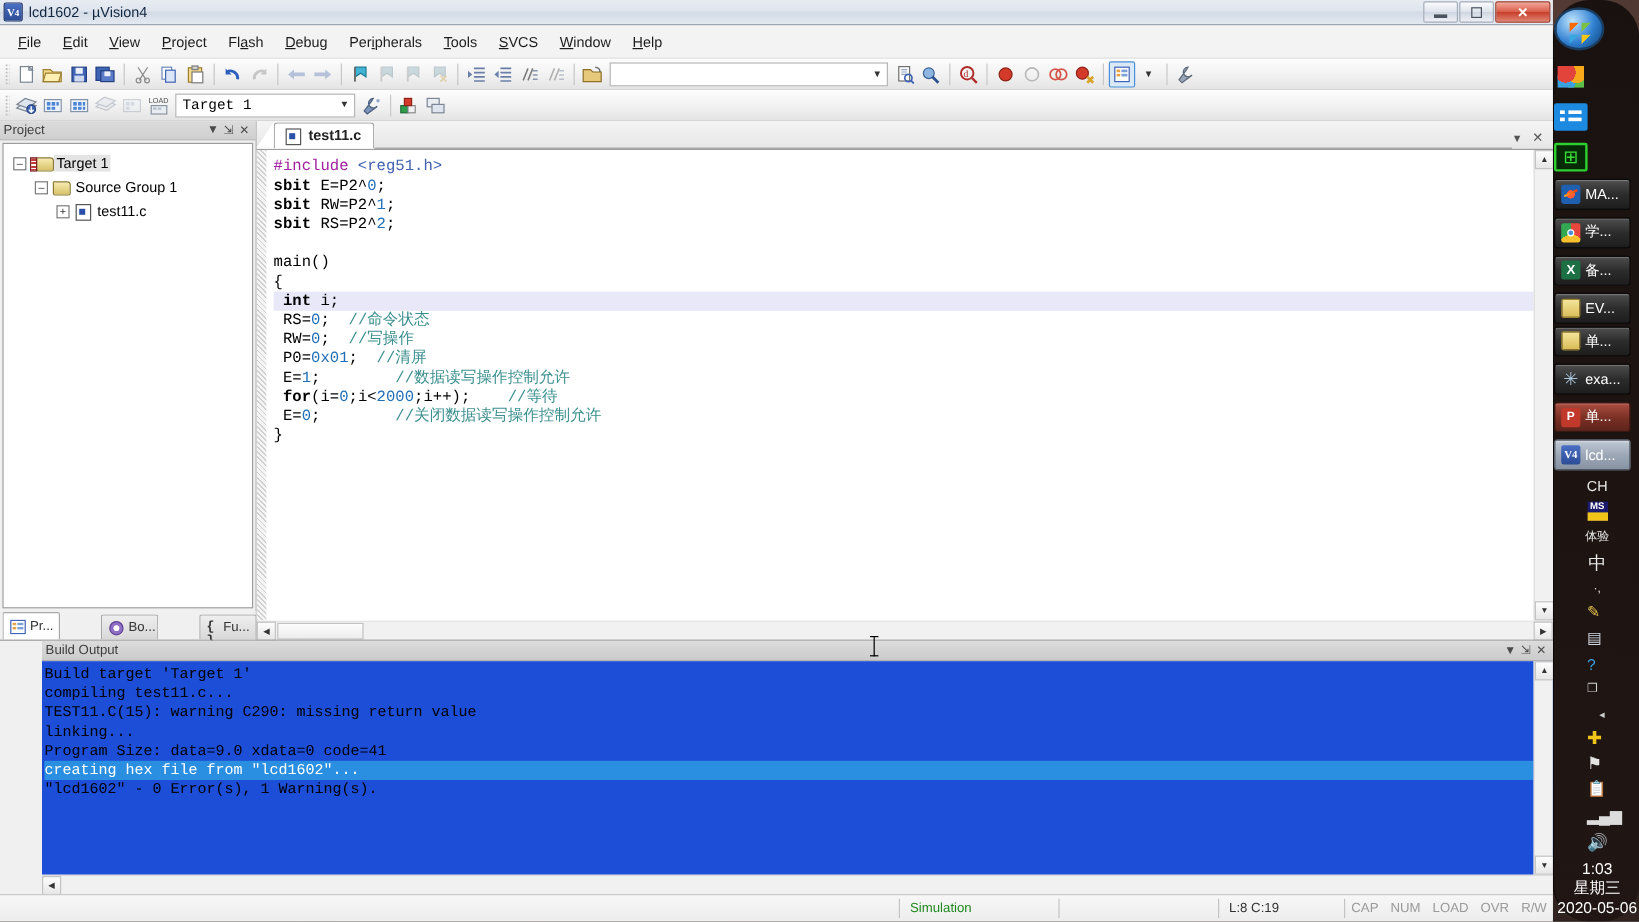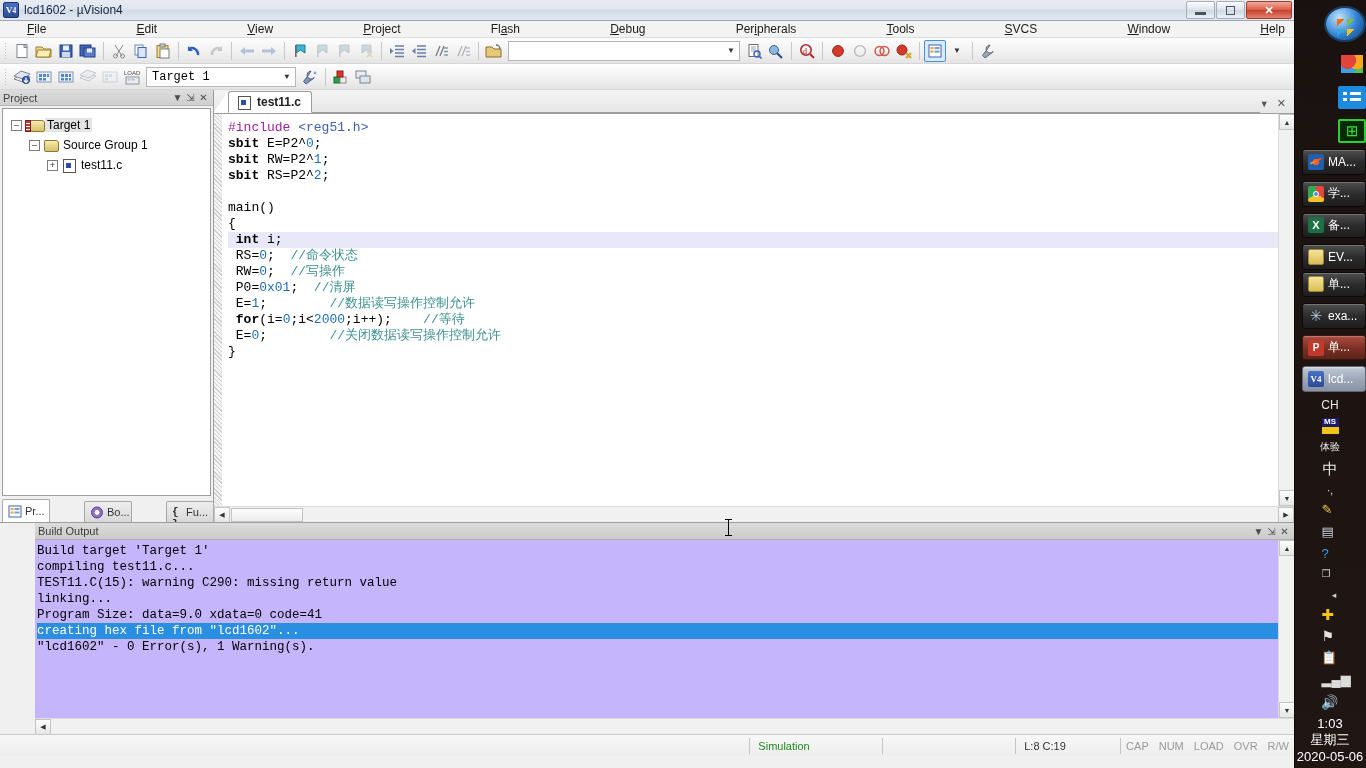--- a/index.html
+++ b/index.html
@@ -56,24 +56,24 @@
     color: #3b4350; font-size: 11px;
   }
   .win-btn.close {
     width: 46px;
     background: linear-gradient(to bottom,#f3a89c,#d9604c 48%, #c8402c 52%, #e08472);
     border-color: #a43a28; color: #fff; font-weight: bold;
   }
 
   
   #menubar {
-    height: 17px;
+    height: 28px;
     background: #f3f3f3;
     border-bottom: 1px solid #dcdcdc;
-    display: flex; align-items: center; padding-left: 18px; justify-content: space-between;
+    display: flex; align-items: center; padding-left: 6px;
   }
   #menubar .mi {
     padding: 2px 9px; font-size: 12px; color: #1c1c1c;
     font-family: "Liberation Sans", sans-serif;
   }
   #menubar .mi u { text-decoration: underline; }
 
   
   .toolbar {
     height: 26px;
@@ -254,21 +254,21 @@
 
   
   #build-pane { height: 212px; display: flex; flex-direction: column; border-top: 1px solid #9d9d9d; padding-left: 35px; }
   #build-title {
     height: 17px; background: linear-gradient(to bottom,#dcdcdc,#cbcbcb);
     display: flex; align-items: center; padding: 0 3px;
     font-size: 11px; color: #3d3d3d; border-bottom: 1px solid #b0b0b0;
   }
   #build-title .t { flex: 1; }
   #build-title .btn { width: 13px; text-align: center; font-size: 10px; color: #4b4b4b; }
-  #build-body { flex: 1; display: flex; background: #c4b5fd; min-height: 0; }
+  #build-body { flex: 1; display: flex; background: #1d4ed8; min-height: 0; }
   #build-text {
     flex: 1; font-family: "Liberation Mono", monospace; font-size: 12.5px;
     line-height: 16px; white-space: pre; padding: 3px 0 0 2px; color: #000;
     overflow: hidden;
   }
   #build-text .bl { height: 16px; line-height: 16px; }
   #build-text .bl.sel { background: #2a8fe0; color: #fff; }
 
   
   #statusbar {
@@ -278,22 +278,23 @@
   }
   #statusbar .seg { height: 16px; display: flex; align-items: center; padding: 0 8px; }
   #statusbar .sep { width: 1px; height: 16px; background: #c4c4c4; }
   #statusbar .sim { color: #1e8a1e; }
   #statusbar .flag { color: #9a9a9a; padding: 0 5px; }
 
   
   #dock {
     position: absolute; right: 0; top: 0; width: 72px; height: 768px;
     background: linear-gradient(to bottom, rgba(20,14,12,.92), rgba(30,20,18,.88));
-    display: flex; flex-direction: column; align-items: flex-end;
+    display: flex; flex-direction: column; align-items: flex-start;
     border-left: 1px solid #0d0908;
+    border-radius: 31px;
   }
   #dock .start {
     width: 42px; height: 42px; border-radius: 50%; margin-top: 6px;
     background: radial-gradient(circle at 35% 30%, #bfe4ff, #2f7fd0 55%, #0d3f72 100%);
     border: 2px solid #1a3e62; position: relative;
   }
   #dock .start::after {
     content: ""; position: absolute; left: 11px; top: 11px; width: 18px; height: 18px;
     background:
       linear-gradient(to bottom right, #ff6a00 0 45%, transparent 45%) no-repeat 0 0/8px 8px,

